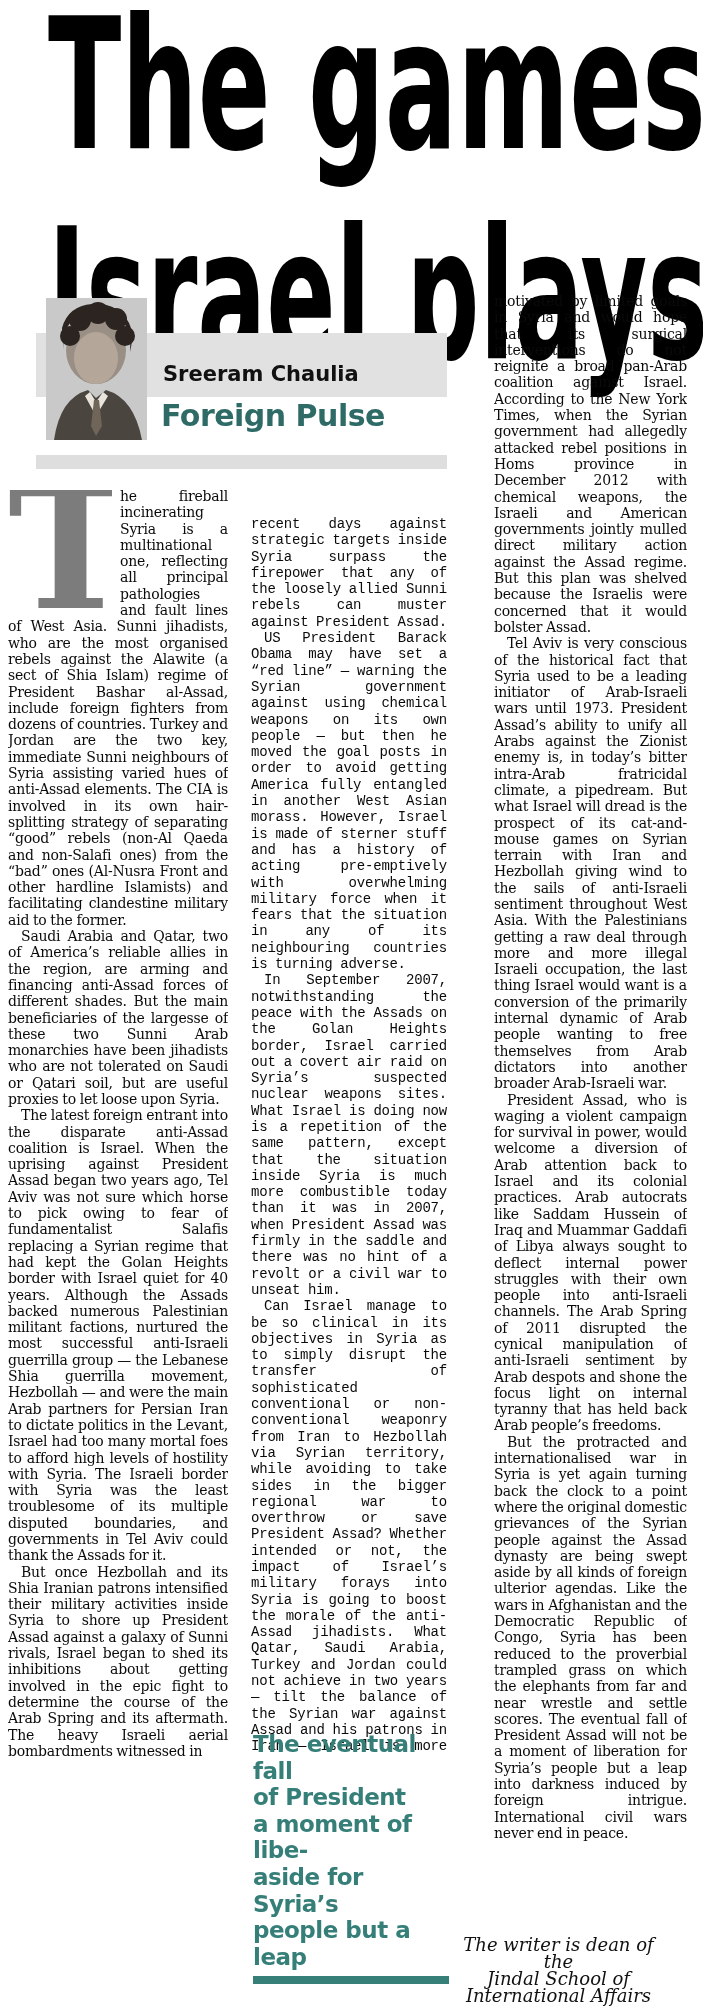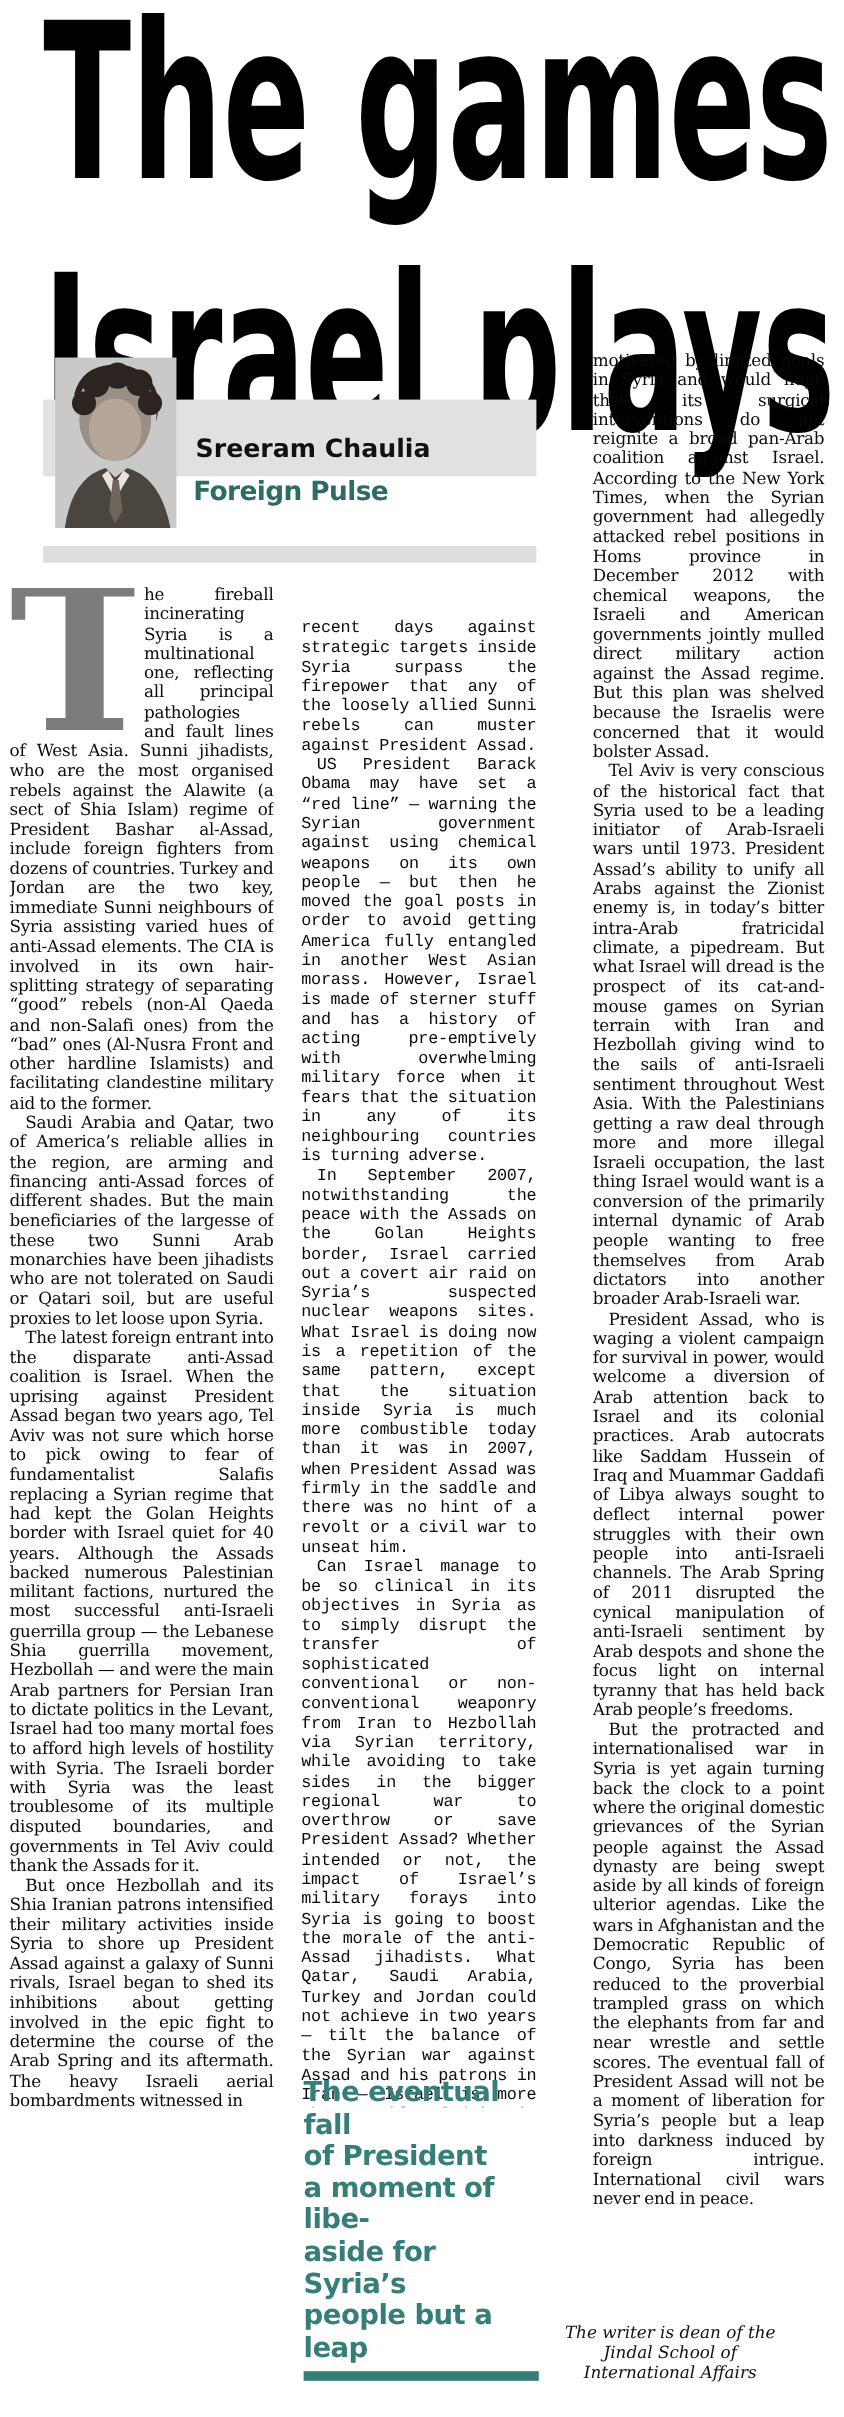--- a/index.html
+++ b/index.html
@@ -1,29 +1,29 @@
 <!DOCTYPE html>
 <html><head>
 <meta charset="utf-8">
 <style>
   html,body{margin:0;padding:0;background:#ffffff;}
   #page{position:relative;width:703px;height:2014px;background:#ffffff;overflow:hidden;
         font-family:"DejaVu Serif", serif;color:#0a0a0a;}
 
   
-  #masthead{position:absolute;left:0;top:0;width:582px;height:412px;}
+  #masthead{position:absolute;left:12px;top:0;width:582px;height:412px;}
 
   
   .name-band{position:absolute;left:36px;top:333px;width:411px;height:64px;background:#e1e1e1;}
   .thin-band{position:absolute;left:36px;top:455px;width:411px;height:14px;background:#dedede;}
   .photo{position:absolute;left:46px;top:298px;width:101px;height:142px;background:#cfcfcf;overflow:hidden;}
   .author-name{position:absolute;left:163px;top:362px;width:280px;
     font-family:"DejaVu Sans", sans-serif;font-size:21px;font-weight:600;color:#111;}
   .column-title{position:absolute;left:161px;top:398px;width:300px;
-    font-family:"DejaVu Sans", sans-serif;font-size:22px;font-weight:800;color:#2e6b66;letter-spacing:-0.5px;}
+    font-family:"DejaVu Sans", sans-serif;font-size:30px;font-weight:800;color:#2e6b66;letter-spacing:-0.5px;}
 
   
   .col{position:absolute;overflow:hidden;text-align:justify;
        font-size:14px;line-height:16.3px;letter-spacing:-0.2px;word-spacing:-0.5px;}
   #col1{left:8px;top:488px;width:220px;height:1410px;}
   #col2{left:251px;top:516px;width:196px;height:1240px;font-family:Liberation Mono, monospace;}
   #col3{left:462px;top:293px;width:193px;height:1636px;margin-left:32px;}
   .bodyp{margin:0;}
   .bodyp.indent{text-indent:13px;}
 
@@ -32,21 +32,21 @@
     color:#7c7c7c;text-align:center;overflow:hidden;}
 
   
   #pullquote{position:absolute;left:253px;top:1731px;width:196px;
     font-family:"DejaVu Sans", sans-serif;font-size:23px;line-height:26.6px;
     font-weight:700;color:#367f79;letter-spacing:-0.5px;}
   #pullquote-rule{position:absolute;left:253px;top:1976px;width:196px;height:8px;background:#367f79;}
 
   
   #footer-note{position:absolute;left:462px;top:1936px;width:193px;
-    font-style:italic;font-size:14px;line-height:17px;text-align:center;color:#111;}
+    font-style:italic;font-size:18px;line-height:17px;text-align:center;color:#111;}
 </style>
 </head>
 <body>
 
 <div id="page">
 
   <div id="masthead">
     <svg width="703" height="412" viewBox="0 0 703 412">
       <text x="36" y="148" textLength="658" lengthAdjust="spacingAndGlyphs" font-family="DejaVu Sans, sans-serif" font-weight="700" font-size="181" fill="#000000">The games</text>
       <text x="36" y="358" textLength="660" lengthAdjust="spacingAndGlyphs" font-family="DejaVu Sans, sans-serif" font-weight="700" font-size="181" fill="#000000">Israel plays</text>

